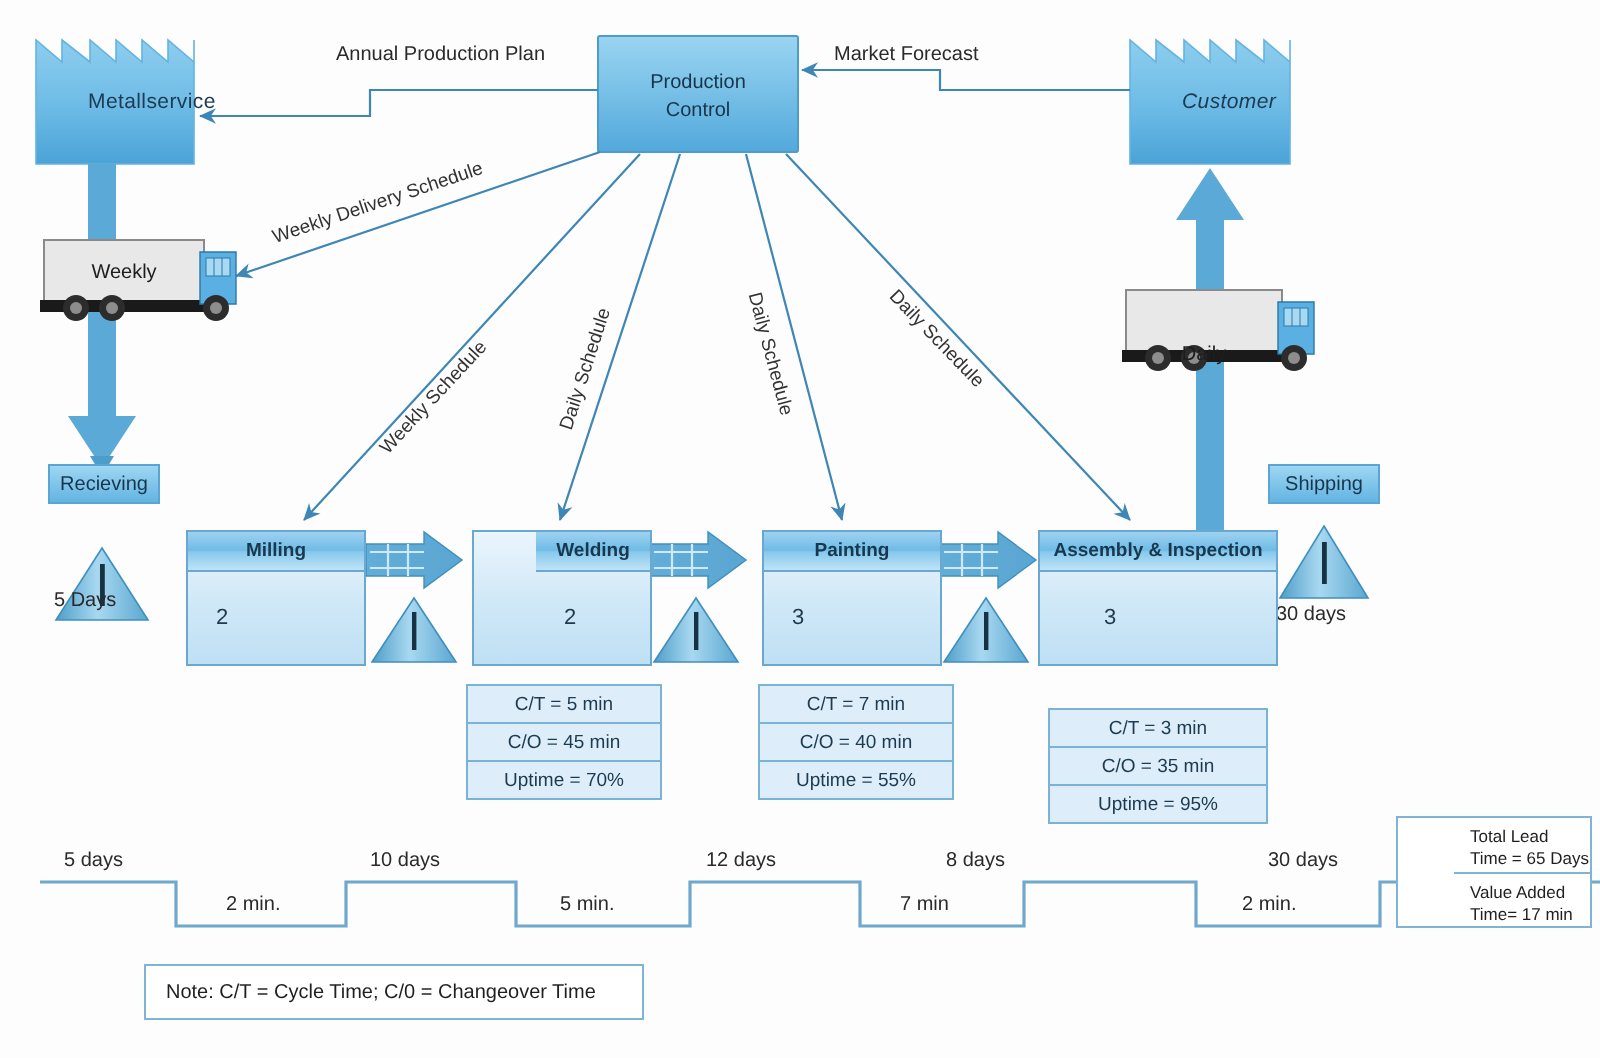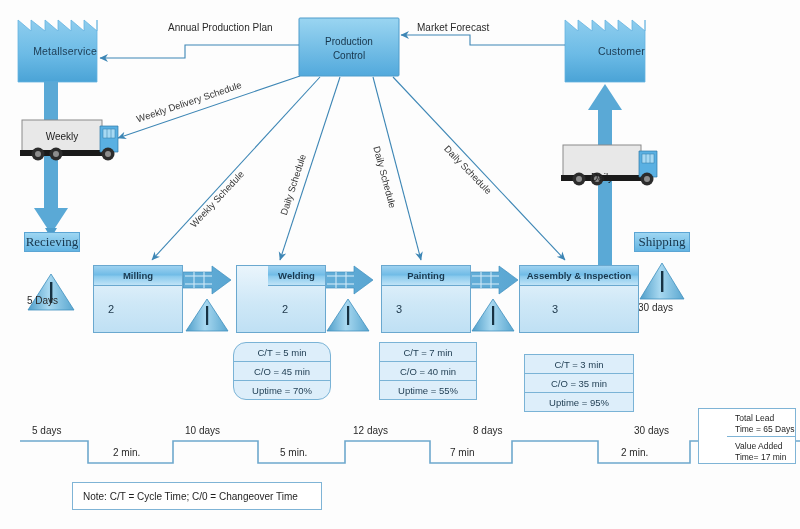--- a/index.html
+++ b/index.html
@@ -4,22 +4,23 @@
 <style>
   html,body{margin:0;padding:0;background:#ffffff;}
   body{width:800px;height:529px;overflow:hidden;
        font-family:"Liberation Sans","DejaVu Sans",sans-serif;
        color:#222;position:relative;}
   #canvas{position:absolute;left:0;top:0;width:800px;height:529px;background:#fdfdfd;}
   svg#layer{position:absolute;left:0;top:0;width:800px;height:529px;}
 
   
   .factory-label{
-    position:absolute;width:100%;text-align:right;font-size:10.5px;color:#1c3b52;
+    position:absolute;width:100%;text-align:left;font-size:10.5px;color:#1c3b52;
     letter-spacing:.2px;
+    padding-left:26px;
   }
 
   
   .proc{position:absolute;border:1px solid #6aa8cf;box-sizing:border-box;
         background:linear-gradient(180deg,#eaf5fc 0%,#cfe8f7 55%,#bfe0f4 100%);}
   .proc-hd{height:20px;box-sizing:border-box;
            border-bottom:1px solid #6aa8cf;
            background:linear-gradient(180deg,#9ed2f0 0%,#6fbbe6 48%,#86c8ec 52%,#bfe3f7 100%);
            display:flex;align-items:center;justify-content:center;
            font-size:9.5px;color:#18384f;font-weight:600;}
@@ -32,21 +33,21 @@
            background:#ddeefa;}
   .databox div{height:19px;line-height:19px;text-align:center;font-size:9.5px;
                color:#1d3b50;border-bottom:1px solid #7ab3d6;box-sizing:border-box;}
   .databox div:last-child{border-bottom:none;}
 
   
   .chip{position:absolute;box-sizing:border-box;
         background:linear-gradient(180deg,#9ed6f2 0%,#63b4e2 100%);
         border:1px solid #5ba5d4;
         display:flex;align-items:center;justify-content:center;
-        font-size:13px;color:#17364c;font-family:Liberation Serif, serif;}
+        font-size:10px;color:#17364c;}
 
   
   .truckplate{position:absolute;display:flex;align-items:center;justify-content:center;
               font-size:10px;color:#1d1d1d;}
 
   
   .txt{position:absolute;font-size:10px;color:#2a2a2a;white-space:nowrap;}
 
   
   .notebox{position:absolute;border:1px solid #7fb4d6;background:#ffffff;
@@ -252,21 +253,21 @@
     </g>
 
     <g fill="none" stroke="#6ea8cd" stroke-width="1.6">
       <path d="M20,441 L88,441 L88,463 L173,463 L173,441 L258,441 L258,463 L345,463
                L345,441 L430,441 L430,463 L512,463 L512,441 L598,441 L598,463 L690,463
                L690,441 L800,441"></path>
     </g>
   </svg>
 
   <div class="factory-label" style="left:18px;top:45px;width:79px;">Metallservice</div>
-  <div class="factory-label" style="left:565px;top:45px;width:80px;">Customer</div>
+  <div class="factory-label" style="left:565px;top:45px;width:80px;font-style:italic;">Customer</div>
 
   <div class="txt" style="left:299px;top:36px;width:100px;text-align:center;font-size:10px;color:#16344a;">Production</div>
   <div class="txt" style="left:299px;top:50px;width:100px;text-align:center;font-size:10px;color:#16344a;">Control</div>
 
   <div class="txt" style="left:168px;top:22px;">Annual Production Plan</div>
   <div class="txt" style="left:417px;top:22px;">Market Forecast</div>
 
   <div class="sched" style="left:135px;top:114px;transform:rotate(-18.5deg);">Weekly Delivery Schedule</div>
   <div class="sched" style="left:188px;top:222px;transform:rotate(-47deg);">Weekly Schedule</div>
   <div class="sched" style="left:278px;top:213px;transform:rotate(-72deg);">Daily Schedule</div>
@@ -303,21 +304,21 @@
     </div>
   </div>
 
   <div class="proc" style="left:519px;top:265px;width:120px;height:68px;">
     <div class="proc-hd">Assembly &amp; Inspection</div>
     <div class="proc-body">
       <span class="op-count" style="left:32px;">3</span>
     </div>
   </div>
 
-  <div class="databox" style="left:233px;top:342px;width:98px;height:58px;border-radius:13px;">
+  <div class="databox" style="left:233px;top:342px;width:98px;height:58px;">
     <div>C/T = 5 min</div>
     <div>C/O = 45 min</div>
     <div>Uptime = 70%</div>
   </div>
   <div class="databox" style="left:379px;top:342px;width:98px;height:58px;">
     <div>C/T = 7 min</div>
     <div>C/O = 40 min</div>
     <div>Uptime = 55%</div>
   </div>
   <div class="databox" style="left:524px;top:354px;width:110px;height:58px;">

